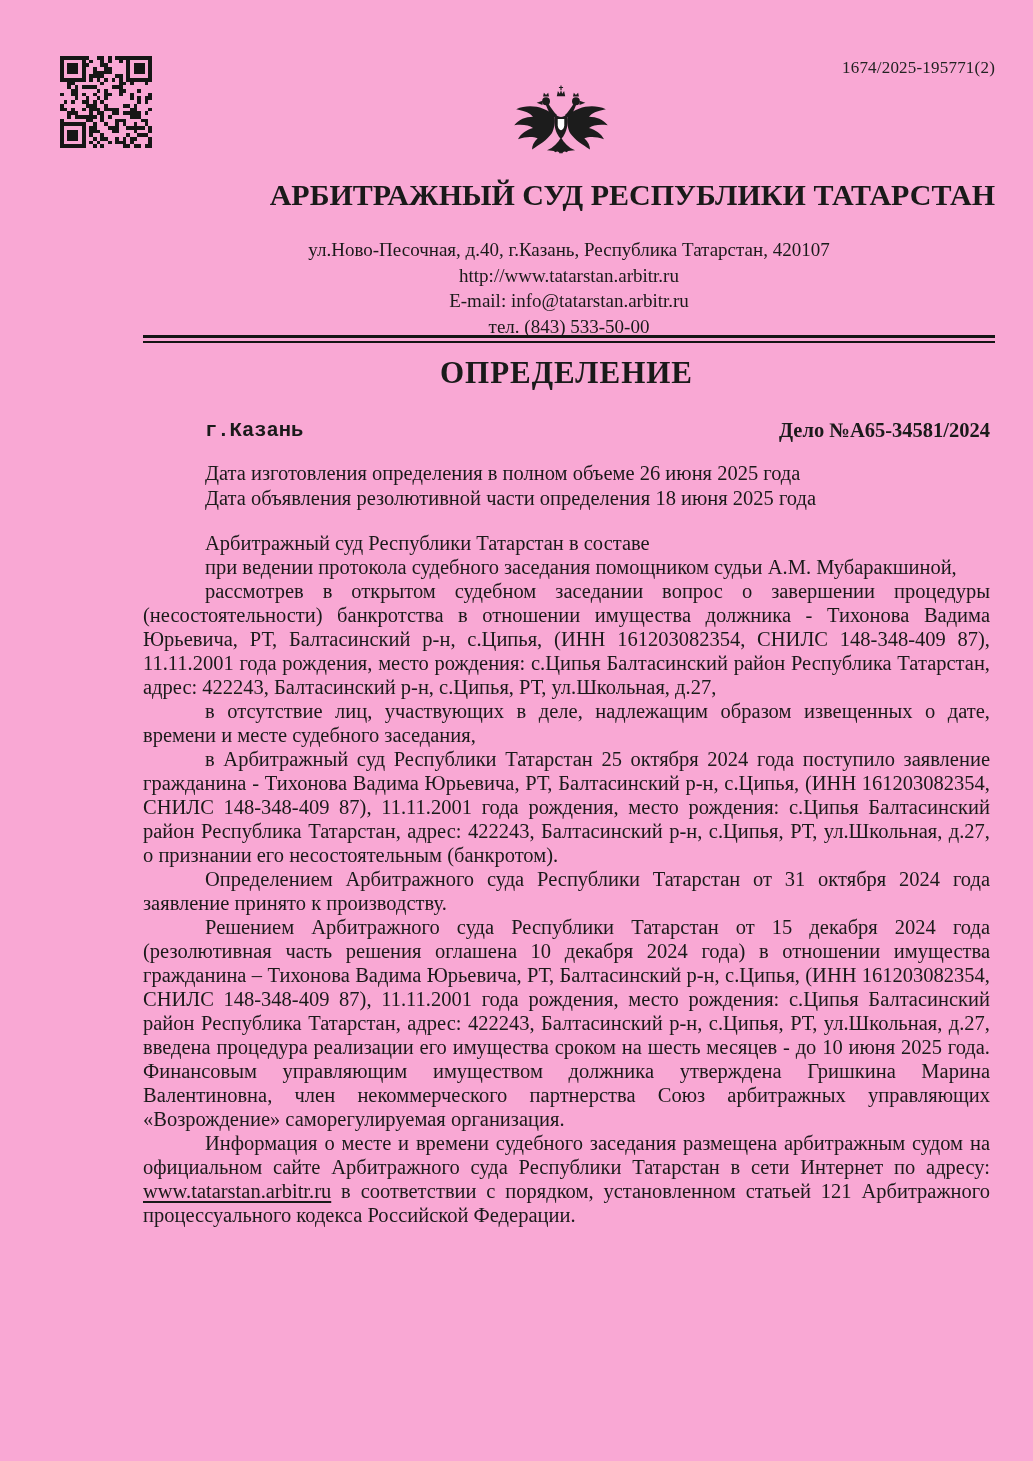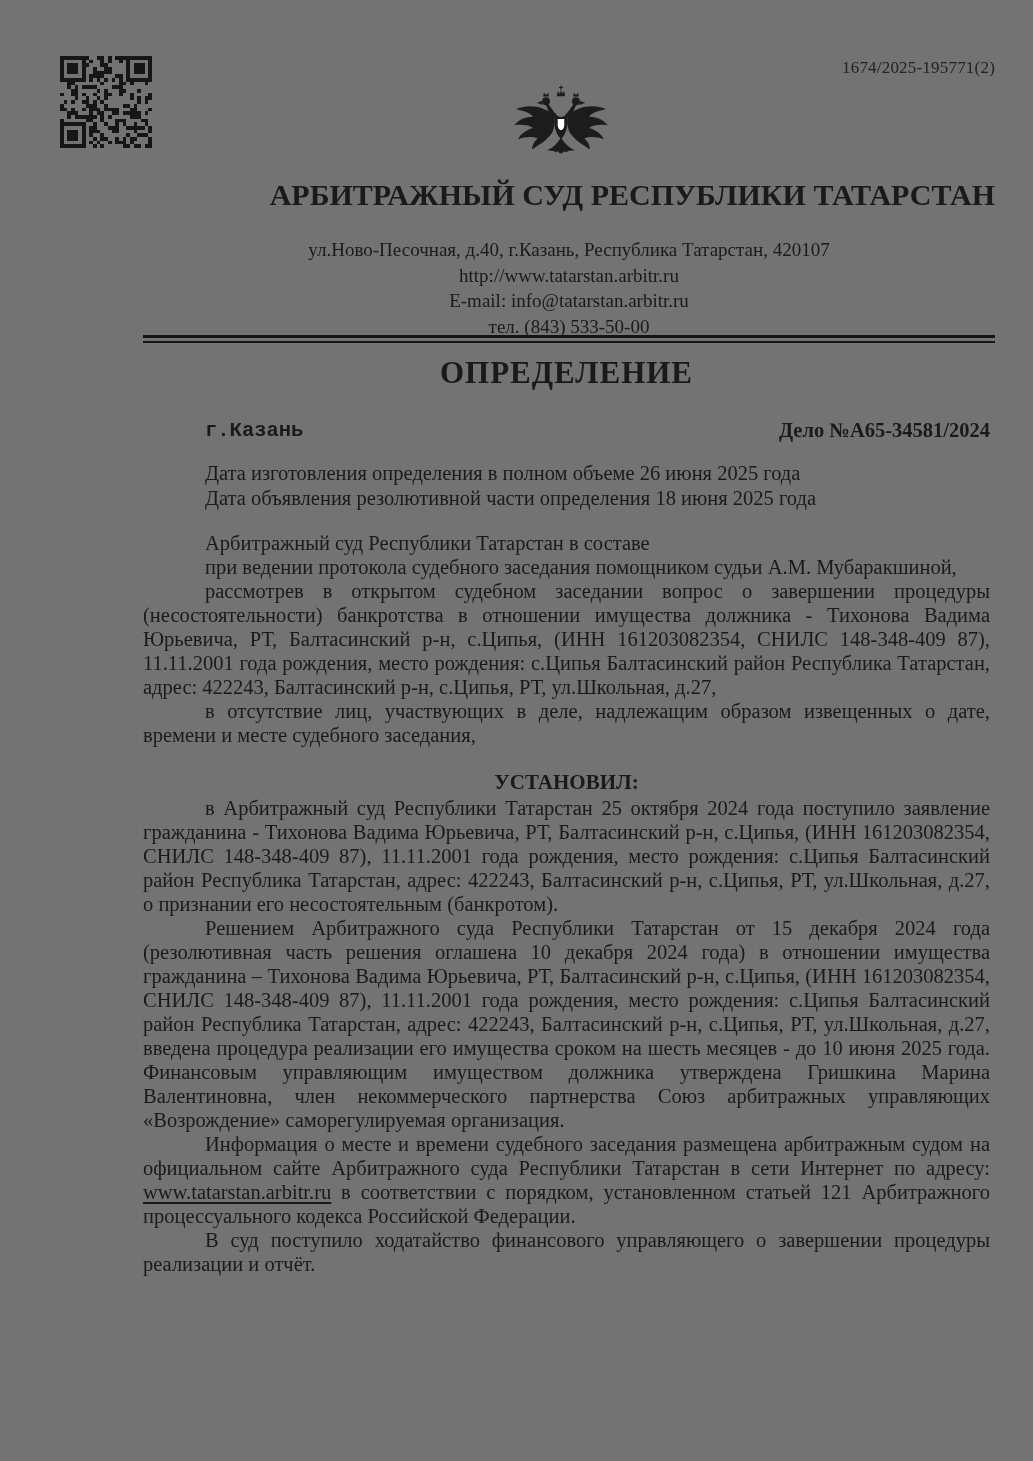--- a/index.html
+++ b/index.html
@@ -1,20 +1,20 @@
 <!DOCTYPE html>
 <html lang="ru"><head>
 <meta charset="utf-8">
 <style>
   html,body{margin:0;padding:0;background:#ffffff;}
   .page{
     position:relative;
     width:1033px;
     height:1461px;
-    background:#737373;
+    background:#f9a8d4;
     color:#1a1a1a;
     font-family:"Liberation Serif", serif;
     overflow:hidden;
   }
   .docnum{
     position:absolute;
     top:58px; right:38px;
     font-size:17px;
     letter-spacing:.2px;
     color:#222;
@@ -457,21 +457,20 @@
     </div>
 
     <div class="comp-block">
       <p class="single">Арбитражный суд Республики Татарстан в составе</p>
       <p class="single">при ведении протокола судебного заседания помощником судьи А.М. Мубаракшиной,</p>
       <p>рассмотрев в открытом судебном заседании вопрос о завершении процедуры (несостоятельности) банкротства в отношении имущества должника - Тихонова Вадима Юрьевича, РТ, Балтасинский р-н, с.Ципья, (ИНН 161203082354, СНИЛС 148-348-409 87), 11.11.2001 года рождения, место рождения: с.Ципья Балтасинский район Республика Татарстан, адрес: 422243, Балтасинский р-н, с.Ципья, РТ, ул.Школьная, д.27,</p>
     </div>
 
     <p class="gap-block">в отсутствие лиц, участвующих в деле, надлежащим образом извещенных о дате, времени и месте судебного заседания,</p>
 
-    <div class="established">УСТАНОВИЛ:</div>
 
     <p>в Арбитражный суд Республики Татарстан 25 октября 2024 года поступило заявление гражданина - Тихонова Вадима Юрьевича, РТ, Балтасинский р-н, с.Ципья, (ИНН 161203082354, СНИЛС 148-348-409 87), 11.11.2001 года рождения, место рождения: с.Ципья Балтасинский район Республика Татарстан, адрес: 422243, Балтасинский р-н, с.Ципья, РТ, ул.Школьная, д.27, о признании его несостоятельным (банкротом).</p>
+    <p>Определением Арбитражного суда Республики Татарстан от 31 октября 2024 года заявление принято к производству.</p>
     <p>Решением Арбитражного суда Республики Татарстан от 15 декабря 2024 года (резолютивная часть решения оглашена 10 декабря 2024 года) в отношении имущества гражданина – Тихонова Вадима Юрьевича, РТ, Балтасинский р-н, с.Ципья, (ИНН 161203082354, СНИЛС 148-348-409 87), 11.11.2001 года рождения, место рождения: с.Ципья Балтасинский район Республика Татарстан, адрес: 422243, Балтасинский р-н, с.Ципья, РТ, ул.Школьная, д.27, введена процедура реализации его имущества сроком на шесть месяцев - до 10 июня 2025 года. Финансовым управляющим имуществом должника утверждена Гришкина Марина Валентиновна, член некоммерческого партнерства Союз арбитражных управляющих «Возрождение» саморегулируемая организация.</p>
     <p><span>Информация о месте и времени судебного заседания размещена арбитражным судом на официальном сайте Арбитражного суда Республики Татарстан в сети Интернет по адресу: </span><span class="site-link">www.tatarstan.arbitr.ru</span><span> в соответствии с порядком, установленном статьей 121 Арбитражного процессуального кодекса Российской Федерации.</span></p>
-    <p>В суд поступило ходатайство финансового управляющего о завершении процедуры реализации и отчёт.</p>
 
   </div>
 </div>
 
 </body></html>

